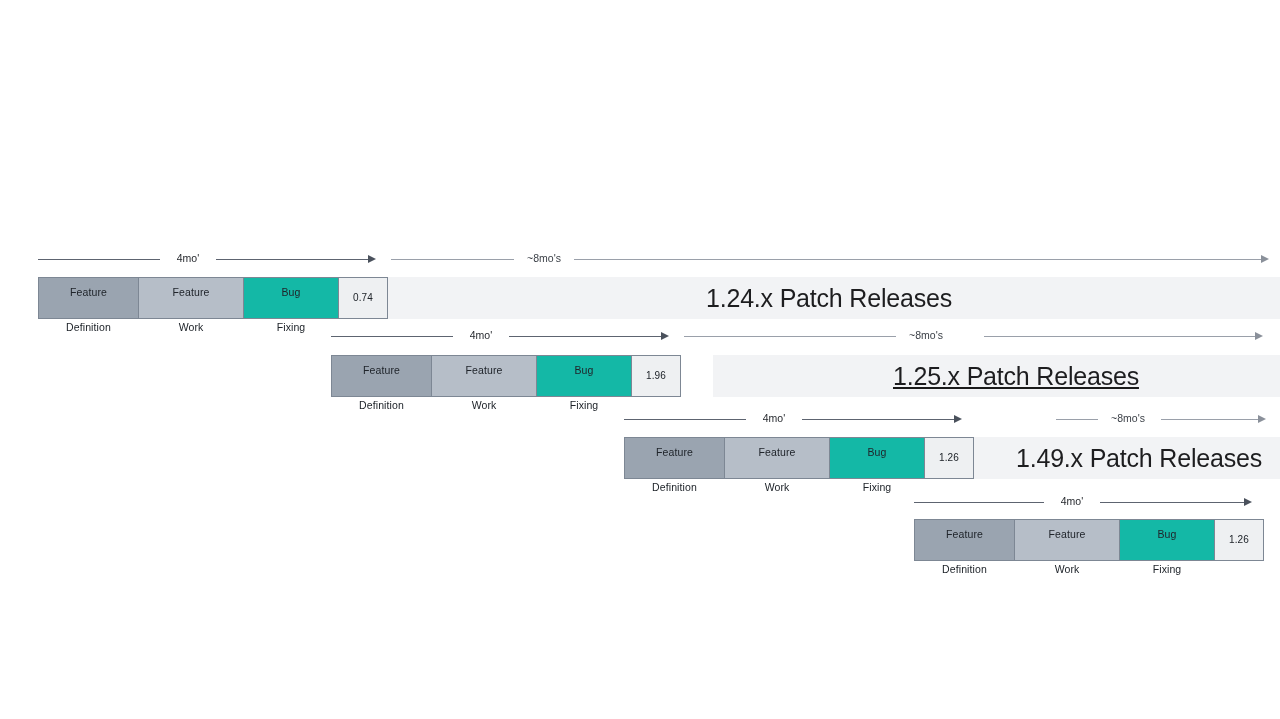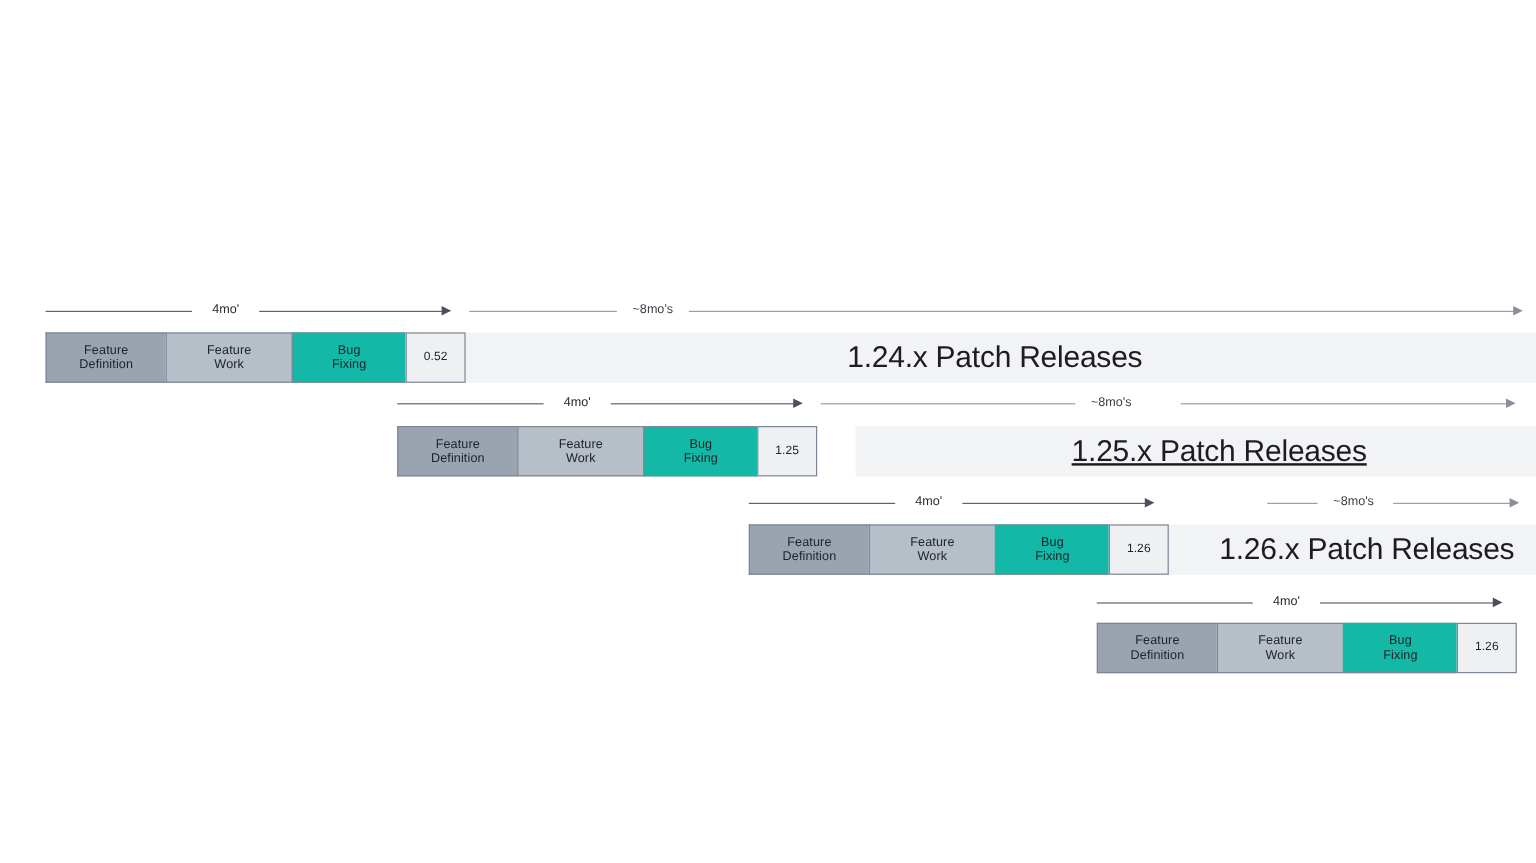--- a/index.html
+++ b/index.html
@@ -47,20 +47,21 @@
     font-size: 10.5px;
     line-height: 12.5px;
     color: #20252b;
     letter-spacing: .1px;
   }
   .phase:last-child {
     border-right-width: 1px;
   }
   .phase .lbl {
     display: block;
+    margin-top: 23px;
   }
   .phase-def   { background: #9aa4b0; }
   .phase-work  { background: #b6bec8; }
   .phase-bug   { background: #14b8a6; }
   .phase-ver   { background: #eef0f2; font-size: 10px; }
 
   
   .patchbar {
     position: absolute;
     height: 42px;
@@ -147,21 +148,21 @@
           <span class="lbl">Feature</span>
           <span class="lbl">Work</span>
         </span>
       </div>
       <div class="phase phase-bug" style="width:95px;">
         <span>
           <span class="lbl">Bug</span>
           <span class="lbl">Fixing</span>
         </span>
       </div>
-      <div class="phase phase-ver" style="width:50px;">0.52</div>
+      <div class="phase phase-ver" style="width:50px;">0.74</div>
     </div>
   </div>
 
   <div class="row">
 
     <div class="measure" style="left:295px; top:327px; width:340px;">
       <div class="seg" style="left:0px; width:122px;"></div>
       <div class="mlabel" style="left:122px; width:56px;">4mo'</div>
       <div class="seg" style="left:178px; width:153px;"></div>
       <div class="head" style="left:330px;"></div>
@@ -190,42 +191,42 @@
           <span class="lbl">Feature</span>
           <span class="lbl">Work</span>
         </span>
       </div>
       <div class="phase phase-bug" style="width:95px;">
         <span>
           <span class="lbl">Bug</span>
           <span class="lbl">Fixing</span>
         </span>
       </div>
-      <div class="phase phase-ver" style="width:50px;">1.25</div>
+      <div class="phase phase-ver" style="width:50px;">1.96</div>
     </div>
   </div>
 
   <div class="row">
 
     <div class="measure" style="left:588px; top:410px; width:340px;">
       <div class="seg" style="left:0px; width:122px;"></div>
       <div class="mlabel" style="left:122px; width:56px;">4mo'</div>
       <div class="seg" style="left:178px; width:153px;"></div>
       <div class="head" style="left:330px;"></div>
     </div>
 
     <div class="measure light" style="left:1020px; top:410px; width:218px;">
       <div class="seg" style="left:0px; width:42px;"></div>
       <div class="mlabel" style="left:42px; width:60px;">~8mo's</div>
       <div class="seg" style="left:105px; width:98px;"></div>
       <div class="head" style="left:202px;"></div>
     </div>
 
     <div class="patchbar" style="left:938px; top:437px; width:307px;">
-      <span class="ptext" style="margin-left:42px;">1.26.x Patch Releases</span>
+      <span class="ptext" style="margin-left:42px;">1.49.x Patch Releases</span>
     </div>
 
     <div class="track" style="left:588px; top:437px; width:350px;">
       <div class="phase phase-def" style="width:100px;">
         <span>
           <span class="lbl">Feature</span>
           <span class="lbl">Definition</span>
         </span>
       </div>
       <div class="phase phase-work" style="width:105px;">

